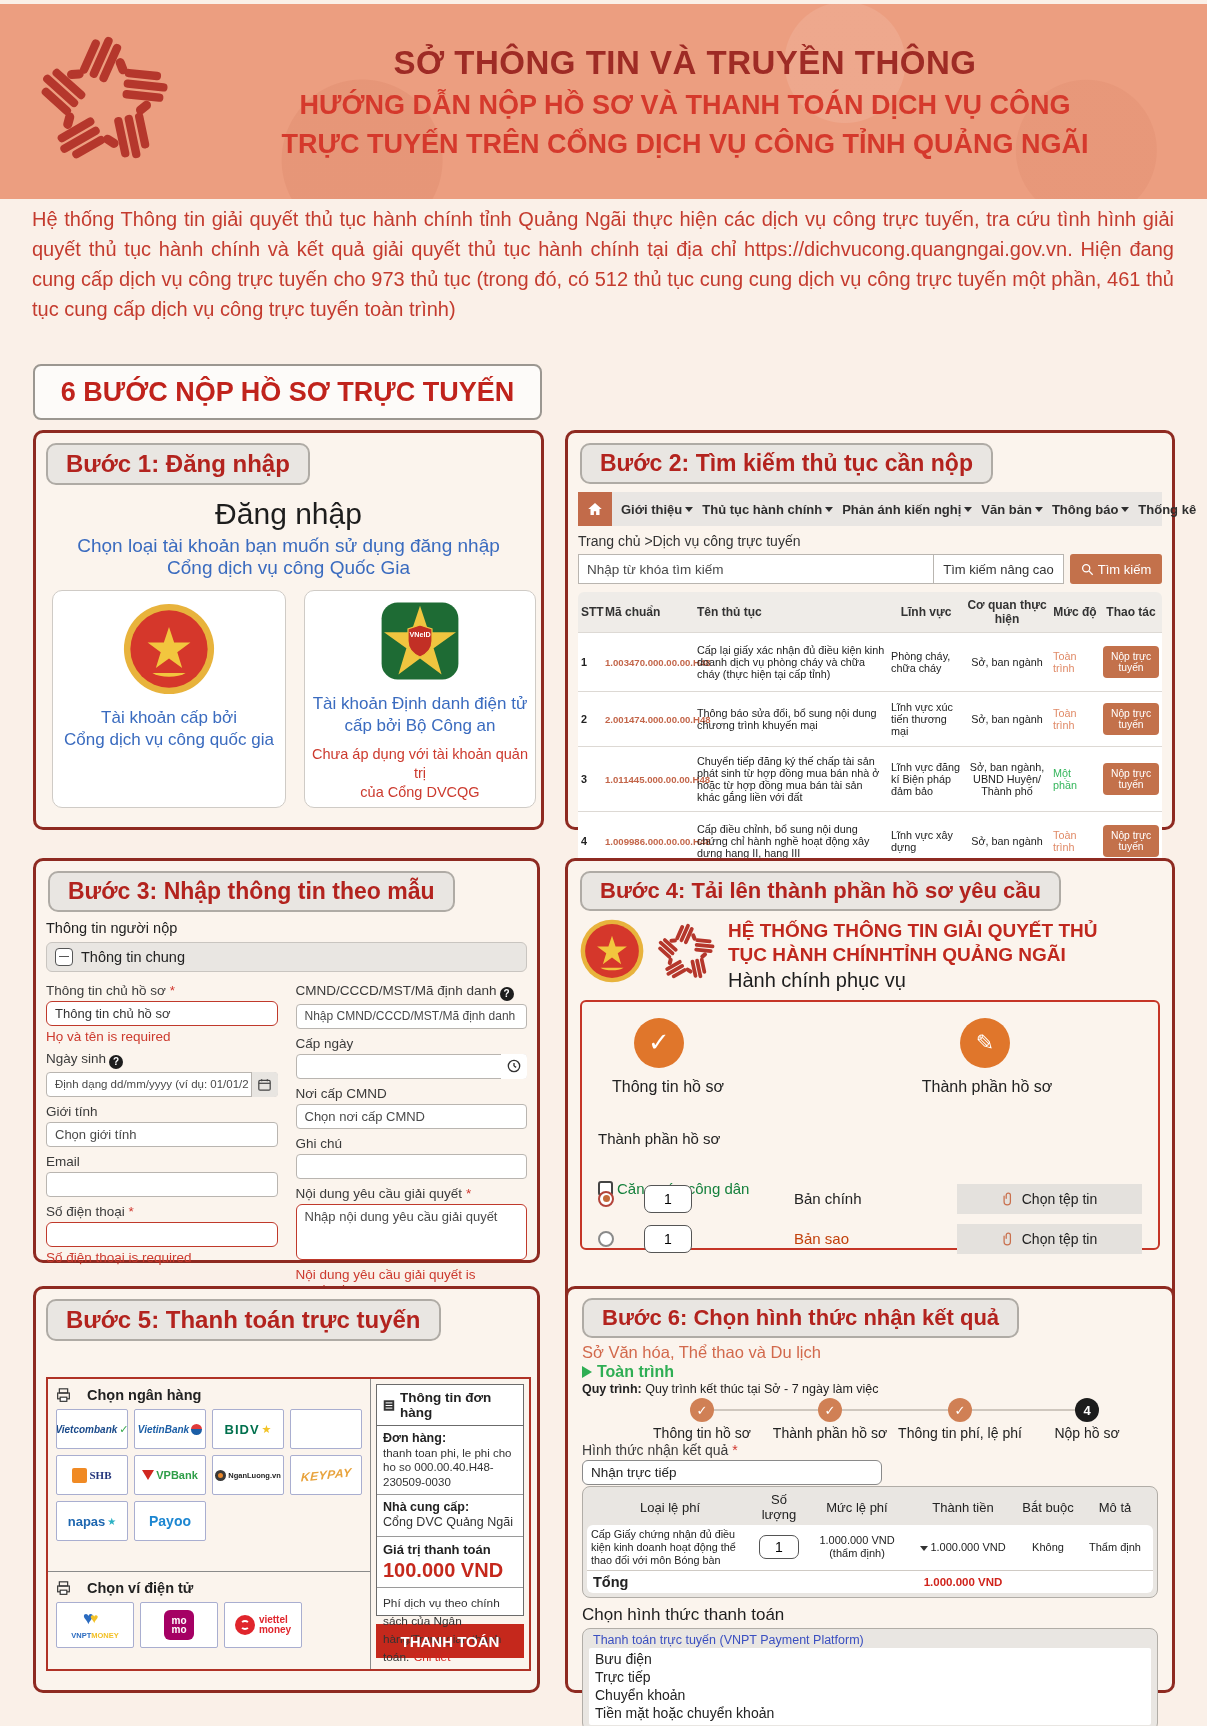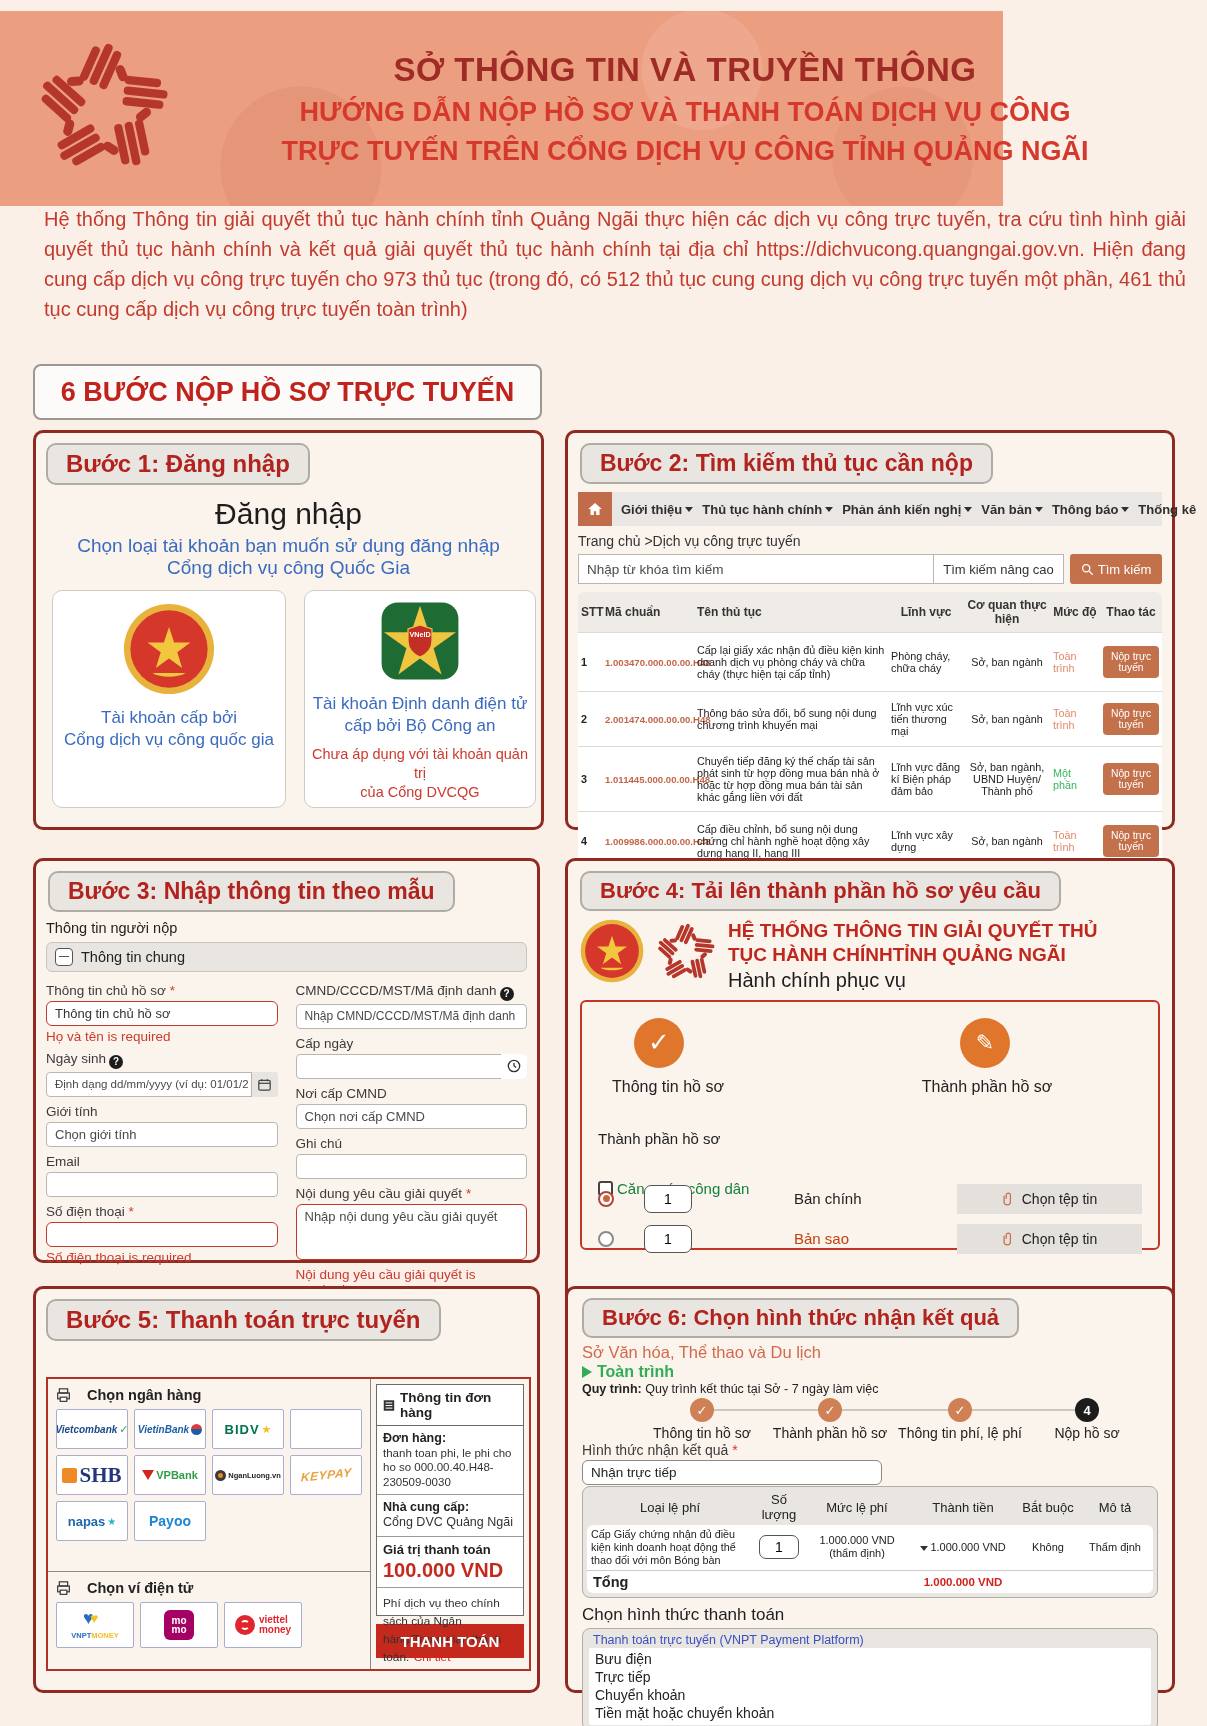--- a/index.html
+++ b/index.html
@@ -1,29 +1,29 @@
 <!DOCTYPE html>
 <html><head>
 <meta charset="utf-8">
 <style>
   html,body{margin:0;padding:0;}
   body{background:#FAF0E8;font-family:"Liberation Sans","DejaVu Sans",sans-serif;}
   .page{position:relative;width:1207px;height:1726px;background:#FAF0E8;overflow:hidden;}
 
   
-  .hdr{position:absolute;left:0;top:11px;width:1003px;height:195px;background:#EC9E80;
+  .hdr{position:absolute;left:0;top:4px;width:1207px;height:195px;background:#EC9E80;
        background-image:radial-gradient(circle at 70% 30%, rgba(255,255,255,.10) 0 60px, transparent 61px),
                         radial-gradient(circle at 30% 80%, rgba(180,80,50,.10) 0 80px, transparent 81px),
                         radial-gradient(circle at 90% 75%, rgba(180,80,50,.08) 0 70px, transparent 71px);}
   .hdr-logo{position:absolute;left:28px;top:22px;width:152px;height:152px;}
   .hdr-text{position:absolute;left:185px;top:0;width:1000px;height:195px;display:flex;flex-direction:column;justify-content:center;}
   .hdr-t1{font-size:33px;font-weight:bold;color:#9E2B25;text-align:center;letter-spacing:.5px;}
   .hdr-t2{font-size:27px;font-weight:bold;color:#D5392C;text-align:center;margin-top:8px;}
 
-  .intro{position:absolute;left:44px;top:204px;width:1142px;margin:0;font-size:20px;color:#C43B2E;
+  .intro{position:absolute;left:32px;top:204px;width:1142px;margin:0;font-size:20px;color:#C43B2E;
          text-align:justify;line-height:1.5;}
 
   .section-box{position:absolute;left:33px;top:364px;width:505px;height:52px;background:#FDFBF9;
                border:2px solid #9B9791;border-radius:8px;display:flex;align-items:center;justify-content:center;
                font-size:27px;font-weight:bold;color:#C0231C;}
 
   
   .panel{position:absolute;background:#FBF4ED;border:3px solid #8E2A21;border-radius:10px;box-sizing:border-box;}
   .pill{display:inline-block;background:#E9E6E2;border:2px solid #AFABA5;border-radius:10px;
         padding:5px 18px;font-weight:bold;color:#B3231E;}
@@ -124,21 +124,21 @@
           display:flex;align-items:center;justify-content:center;}
 
   
   .vcb{font-size:10px;font-weight:bold;font-style:italic;color:#1A4A8A;}
   .vcb-leaf{color:#35A849;font-size:11px;font-weight:bold;}
   .vtb{font-size:10px;font-weight:bold;font-style:italic;color:#1B5EA6;}
   .vtb-dot{width:11px;height:11px;border-radius:50%;background:linear-gradient(180deg,#E03A3A 50%,#1B5EA6 50%);}
   .bidv{font-size:13px;font-weight:bold;color:#00704D;letter-spacing:1px;}
   .gold{color:#F2C327;font-size:11px;}
   .shb-sq{width:15px;height:15px;background:#F08A24;border-radius:2px;}
-  .shb{font-family:"Liberation Serif",serif;font-size:21px;font-weight:bold;color:#23357C;}
+  .shb{font-family:"Liberation Serif",serif;font-size:11px;font-weight:bold;color:#23357C;}
   .vpb-v{width:0;height:0;border-left:6px solid transparent;border-right:6px solid transparent;border-top:10px solid #D0261F;}
   .vpb{font-size:11px;font-weight:bold;color:#2E9E48;}
   .ngl-dot{width:11px;height:11px;border-radius:50%;border:3px solid #3a3a3a;box-sizing:border-box;background:#E8862A;}
   .ngl{font-size:7.5px;font-weight:bold;color:#222;}
   .keypay{font-size:12px;font-weight:bold;font-style:italic;color:#E8A33D;transform:skew(-8deg) rotate(-6deg);letter-spacing:.5px;}
   .napas{font-size:13px;font-weight:bold;color:#1F67B0;}
   .napas-star{color:#2BB1C4;font-size:10px;}
   .payoo{font-size:14px;font-weight:bold;color:#1C86D1;}
   .vnpt-heart{position:relative;height:20px;width:24px;}
   .vnpt-heart .h1{position:absolute;left:0;top:-3px;color:#2B6BC0;font-size:18px;}

